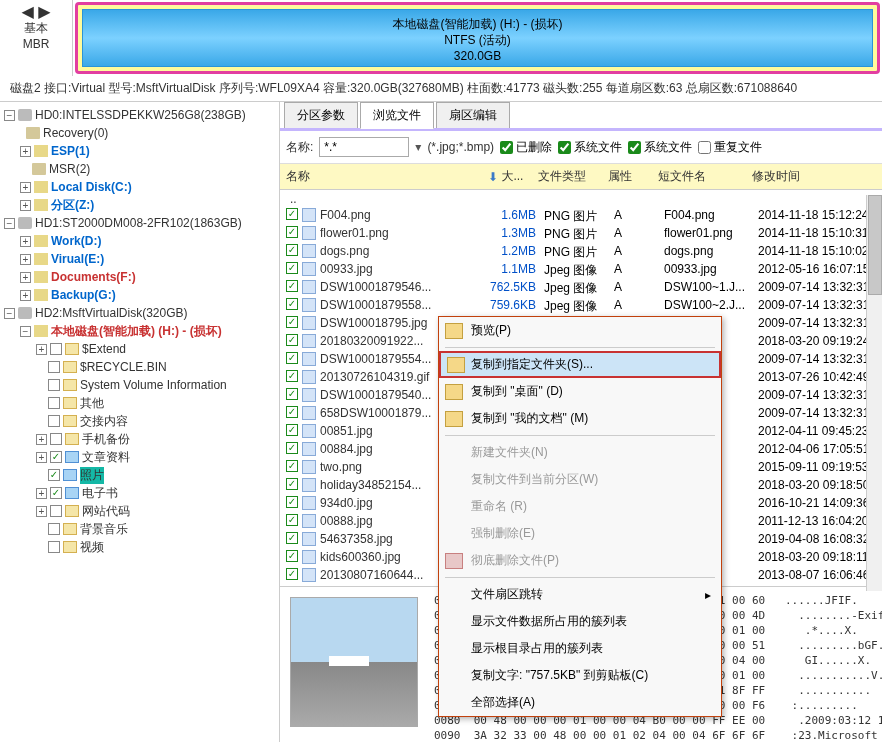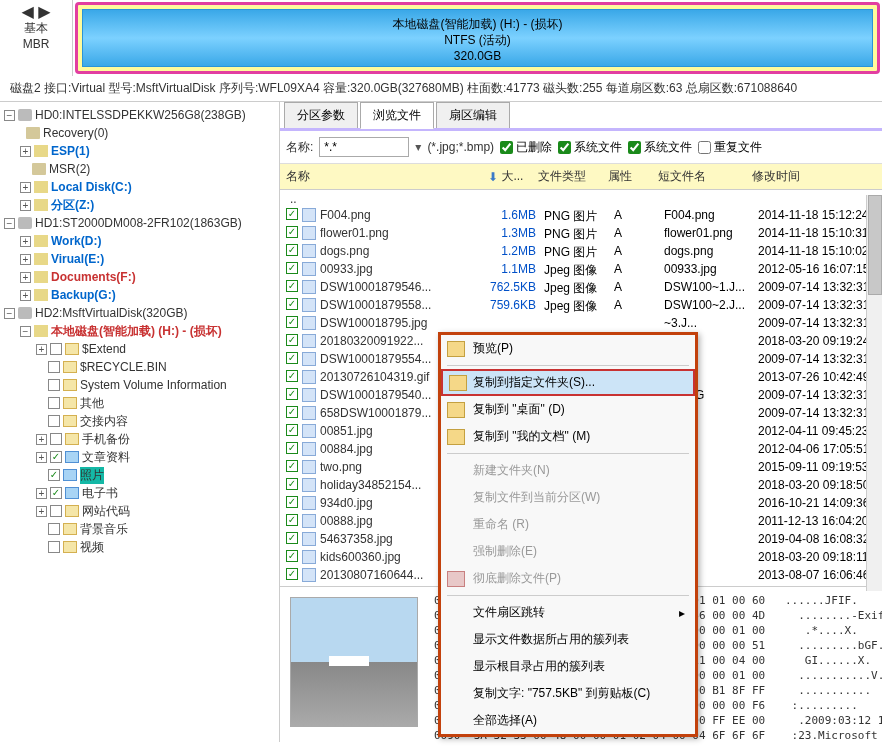--- a/index.html
+++ b/index.html
@@ -43,21 +43,21 @@
 .row .cbg{width:12px;height:12px;border:1px solid #1a8a1a;margin-right:4px;text-align:center;line-height:10px;color:#1a8a1a;font-size:10px}
 .row .cbg::before{content:"✓"}
 .row .fic{width:14px;height:14px;background:#d4e4f8;border:1px solid #88aad8;margin-right:4px}
 .row .name{width:162px;color:#333;overflow:hidden;text-overflow:ellipsis;white-space:nowrap}
 .row .size{width:62px;color:#0050c8;text-align:right;padding-right:8px}
 .row .type{width:70px}
 .row .attr{width:50px}
 .row .short{width:94px;overflow:hidden;text-overflow:ellipsis;white-space:nowrap}
 .row .date{flex:1}
 .dots{padding:2px 10px;color:#333}
-.ctx{position:absolute;left:438px;top:332px;width:260px;background:#f8f8f8;border:3px solid #c2410c;box-shadow:2px 2px 6px rgba(0,0,0,0.3);z-index:10}
+.ctx{position:absolute;left:438px;top:316px;width:284px;background:#f8f8f8;border:1px solid #c2410c;box-shadow:2px 2px 6px rgba(0,0,0,0.3);z-index:10}
 .ctx .mi{padding:5px 10px 5px 32px;display:flex;align-items:center;position:relative}
 .ctx .mi .mic{position:absolute;left:6px;width:18px;height:16px;background:#f5d888;border:1px solid #c4a040}
 .ctx .mi.hl{background:#cce4f7;border:2px solid #c83232;padding:3px 8px 3px 30px}
 .ctx .mi.dis{color:#999}
 .ctx .sep{height:1px;background:#ccc;margin:3px 6px}
 .ctx .arr{margin-left:auto}
 .bottom{height:156px;border-top:1px solid #ccc;display:flex}
 .thumb{width:128px;height:130px;margin:10px;border:1px solid #aaa;background:linear-gradient(#b8d8f0 0%,#b8d8f0 50%,#888 50%,#aaa 100%);position:relative}
 .plane{position:absolute;top:45%;left:30%;width:40px;height:10px;background:#fff}
 .hex{flex:1;font-family:monospace;font-size:11px;white-space:pre;color:#333;padding:6px;overflow:hidden;line-height:15px}

